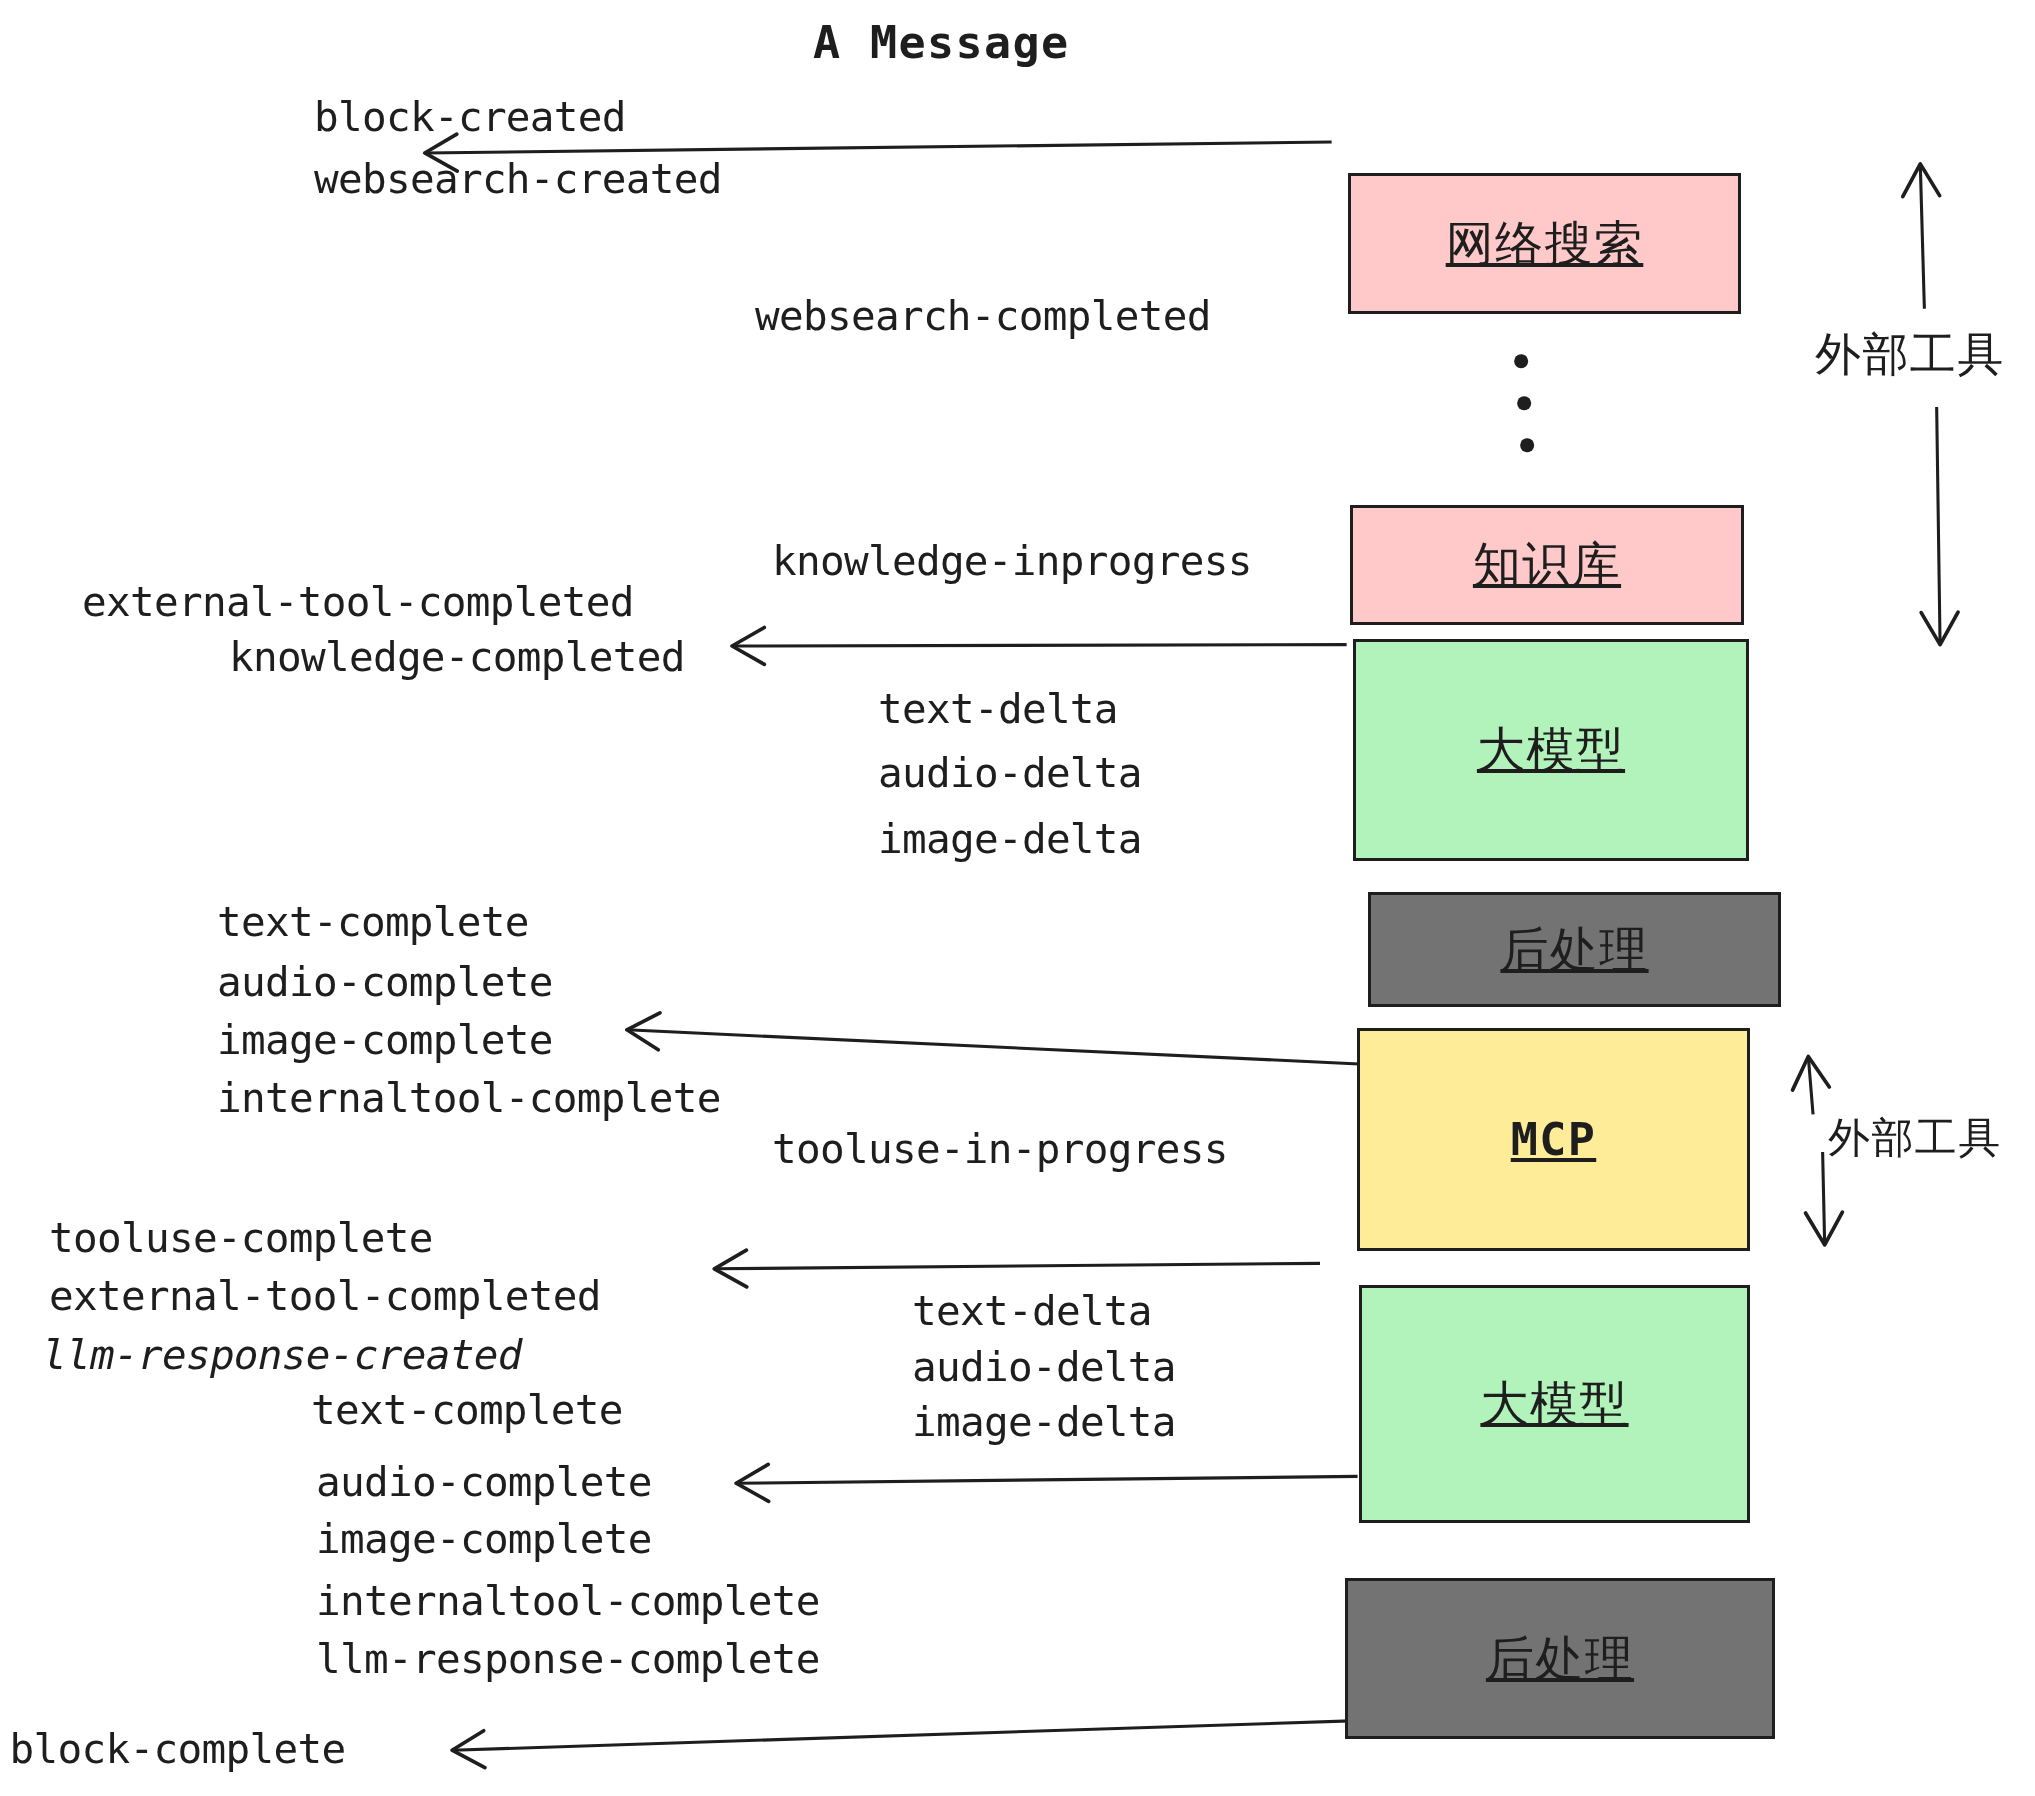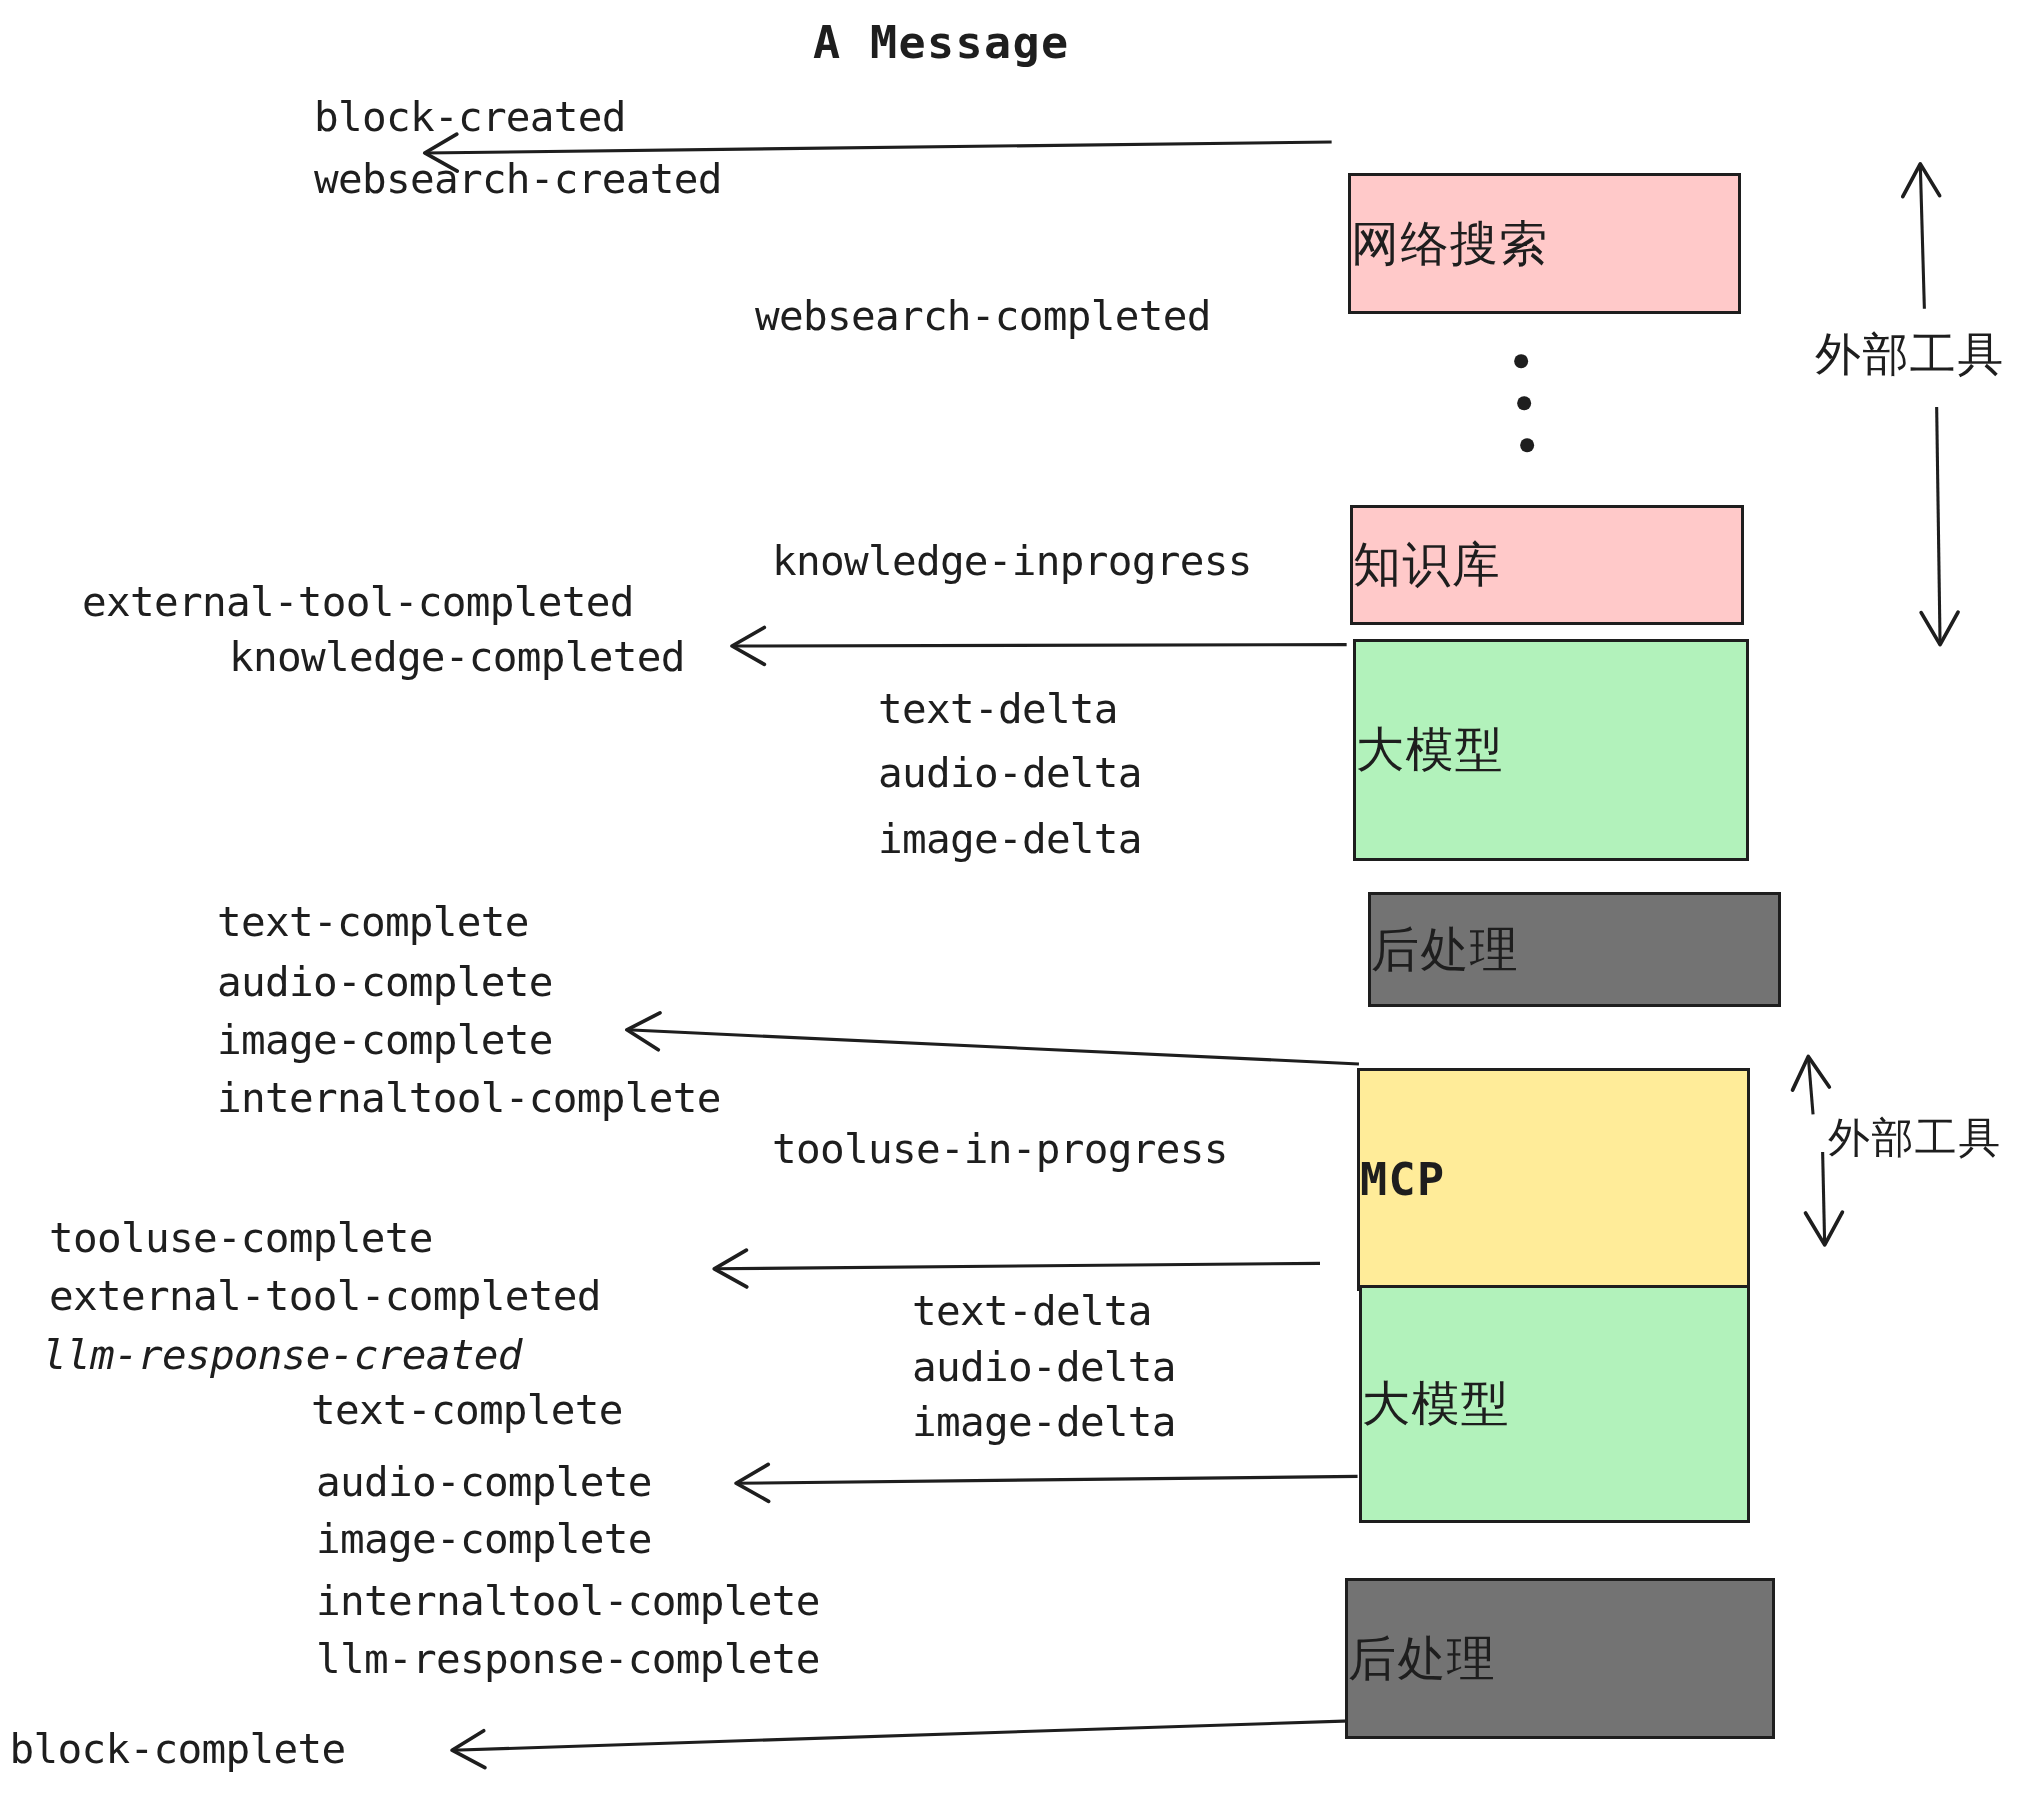--- a/index.html
+++ b/index.html
@@ -42,21 +42,22 @@
     font-size: 41px;
     white-space: nowrap;
     letter-spacing: -0.7px;
   }
   .box {
     position: absolute;
     border: 3.4px solid #1e1e1e;
     box-sizing: border-box;
     display: flex;
     align-items: center;
-    justify-content: flex-start;
+    justify-content: center;
+    text-decoration: underline;
   }
   .box-label {
     font-family: "DejaVu Sans", "Liberation Sans", sans-serif;
     font-size: 48px;
     letter-spacing: 1.4px;
     white-space: nowrap;
   }
   .box-label.latin {
     font-family: "DejaVu Sans Mono", monospace;
     font-size: 45px;
@@ -140,21 +141,21 @@
   </div>
   <div class="box pink" style="left:1350px; top:505px;  width:394px; height:120px;">
     <span class="box-label">知识库</span>
   </div>
   <div class="box green" style="left:1353px; top:639px;  width:396px; height:222px;">
     <span class="box-label">大模型</span>
   </div>
   <div class="box white" style="left:1368px; top:892px; width:413px; height:115px;">
     <span class="box-label">后处理</span>
   </div>
-  <div class="box yellow" style="left:1357px; top:1028px; width:393px; height:223px;margin-top:40px;">
+  <div class="box yellow" style="left:1357px; top:1028px; width:393px; height:223px;">
     <span class="box-label latin">MCP</span>
   </div>
   <div class="box green" style="left:1359px; top:1285px; width:391px; height:238px;">
     <span class="box-label">大模型</span>
   </div>
   <div class="box white" style="left:1345px; top:1578px; width:430px; height:161px;">
     <span class="box-label">后处理</span>
   </div>
 
   <div class="dot" style="left:1521px; top:361px;"></div>

